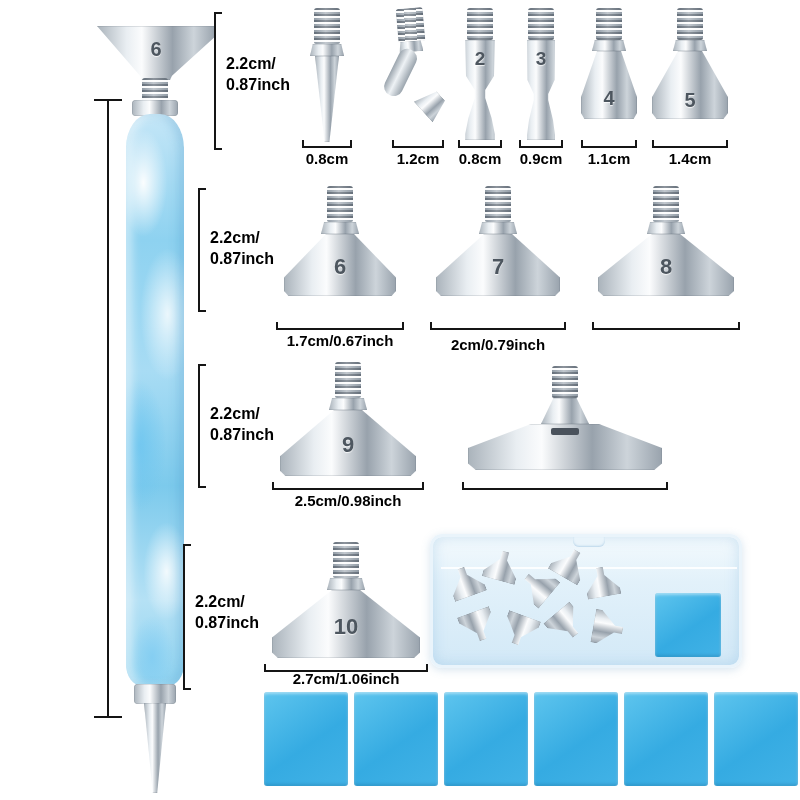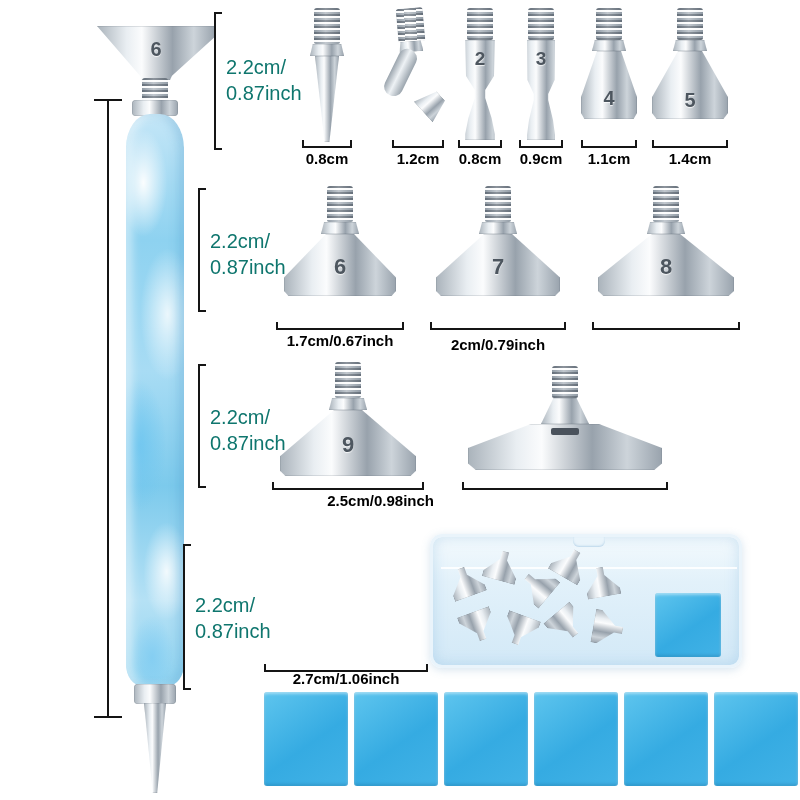--- a/index.html
+++ b/index.html
@@ -51,21 +51,21 @@
     border-radius: 24px 24px 16px 16px / 34px 34px 22px 22px;
     box-shadow: inset -6px 0 10px rgba(60,140,190,.25), inset 6px 0 10px rgba(255,255,255,.5);
   }
 
   
   .len-line { background:#141414; }
   .tick { background:#141414; }
   .vbracket { border-left:2px solid #151515; border-top:2px solid #151515; border-bottom:2px solid #151515; width:8px; }
   .hbracket { border-bottom:2px solid #151515; border-left:2px solid #151515; border-right:2px solid #151515; height:8px; }
   .size-label { font-weight:bold; font-size:15px; color:#000; text-align:center; }
-  .h-label { font-weight:normal; font-size:20px; color:#0f766e; white-space:pre-line; line-height:1.3; }
+  .h-label { font-weight:bold; font-size:16px; color:#000000; white-space:pre-line; line-height:1.3; }
   .len-label { font-weight:bold; font-size:21px; color:#000; white-space:pre-line; line-height:1.25; }
 
   
   .case {
     background: linear-gradient(180deg,#f4fafd 0%,#e2f1fa 35%,#d3e9f7 100%);
     border:3px solid #eaf4fb; border-radius:12px;
     box-shadow: 0 2px 8px rgba(100,150,190,.25), inset 0 0 14px rgba(130,180,220,.35);
   }
   .case-lid-line { background: rgba(255,255,255,.85); }
   .latch { background:#e9f4fb; border-radius:0 0 6px 6px; box-shadow: inset 0 -1px 2px rgba(120,170,210,.4); }
@@ -192,34 +192,41 @@
 0.87inch</div>
 
   <div class="abs" style="left:280px;top:362px;width:136px;height:114px;">
     <div class="abs thread" style="left:55px;top:0;width:26px;height:36px;"></div>
     <div class="abs metal collar" style="left:49px;top:36px;width:38px;height:12px;"></div>
     <div class="abs metal spade" style="left:0;top:48px;width:136px;height:66px;">
       <span class="num" style="top:22px;font-size:22px;">9</span>
     </div>
   </div>
   <div class="abs hbracket" style="left:272px;top:482px;width:152px;"></div>
-  <div class="abs size-label" style="left:262px;top:492px;width:172px;text-align:right;">2.5cm/0.98inch</div>
+  <div class="abs size-label" style="left:262px;top:492px;width:172px;">2.5cm/0.98inch</div>
 
   <div class="abs" style="left:468px;top:366px;width:194px;height:106px;">
     <div class="abs thread" style="left:84px;top:0;width:26px;height:32px;"></div>
     <div class="abs metal neck-wide" style="left:73px;top:32px;width:48px;height:26px;"></div>
     <div class="abs metal blade" style="left:0;top:58px;width:194px;height:46px;"></div>
     <div class="abs" style="left:83px;top:62px;width:28px;height:7px;background:#4a525c;border-radius:2px;"></div>
   </div>
   <div class="abs hbracket" style="left:462px;top:482px;width:206px;"></div>
 
   <div class="abs vbracket" style="left:183px;top:544px;height:146px;"></div>
   <div class="abs h-label" style="left:195px;top:592px;width:72px;">2.2cm/
 0.87inch</div>
 
+  <div class="abs" style="left:272px;top:542px;width:148px;height:118px;">
+    <div class="abs thread" style="left:61px;top:0;width:26px;height:36px;"></div>
+    <div class="abs metal collar" style="left:55px;top:36px;width:38px;height:12px;"></div>
+    <div class="abs metal spade" style="left:0;top:48px;width:148px;height:68px;">
+      <span class="num" style="top:24px;font-size:22px;">10</span>
+    </div>
+  </div>
   <div class="abs hbracket" style="left:264px;top:664px;width:164px;"></div>
   <div class="abs size-label" style="left:258px;top:670px;width:176px;">2.7cm/1.06inch</div>
 
   <div class="abs case" style="left:430px;top:534px;width:312px;height:134px;">
     <div class="abs latch" style="left:140px;top:0;width:32px;height:10px;"></div>
     <div class="abs case-lid-line" style="left:8px;top:30px;width:296px;height:2px;"></div>
     <div class="abs metal mini" style="left:16px;top:30px;width:34px;height:30px;transform:rotate(-20deg);"></div>
     <div class="abs metal mini" style="left:52px;top:14px;width:34px;height:30px;transform:rotate(15deg);"></div>
     <div class="abs metal mini" style="left:88px;top:34px;width:34px;height:30px;transform:rotate(-50deg);"></div>
     <div class="abs metal mini" style="left:120px;top:12px;width:34px;height:30px;transform:rotate(30deg);"></div>

